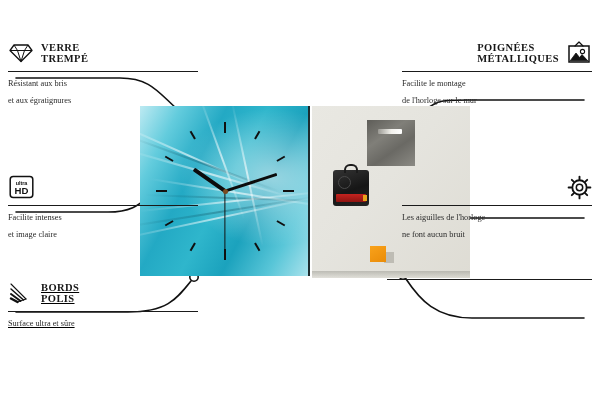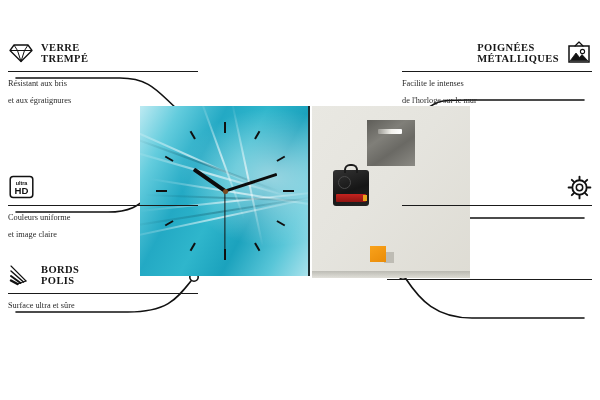--- a/index.html
+++ b/index.html
@@ -314,25 +314,25 @@
     <div class="feat-head">
       <span class="icon-box">
         <svg width="25" height="24" viewBox="0 0 25 24">
           <rect x="1.2" y="1.6" width="22.6" height="20.8" rx="3" fill="none" stroke="#111" stroke-width="1.5"></rect>
           <text x="12.5" y="10.2" font-family="Liberation Sans, sans-serif" font-size="5.4" font-weight="bold" fill="#111" text-anchor="middle">ultra</text>
           <text x="12.5" y="19.4" font-family="Liberation Sans, sans-serif" font-size="9.6" font-weight="bold" fill="#111" text-anchor="middle">HD</text>
         </svg>
       </span>
     </div>
     <div class="feat-rule"></div>
-    <div class="feat-sub">Couleurs uniforme
+    <div class="feat-sub">Facilite intenses
 et image claire</div>
   </div>
 
-  <div class="feature left" style="top:260px;">
+  <div class="feature left" style="top:278px;text-decoration:underline;">
     <div class="feat-head">
       <span class="icon-box">
         <svg width="25" height="22" viewBox="0 0 25 22">
           <g stroke="#111" stroke-linecap="round" fill="none">
             <path d="M2 2 L17 17" stroke-width="1.1"></path>
             <path d="M2 7 L14.5 18" stroke-width="1.5"></path>
             <path d="M2 12 L11.5 19" stroke-width="2"></path>
             <path d="M2 16.5 L8.5 20" stroke-width="2.5"></path>
             <path d="M17 17 L8.5 20" stroke-width="1.1"></path>
           </g>
@@ -352,37 +352,39 @@
           <path d="M13 1 L9 5 M13 1 L17 5" fill="none" stroke="#111" stroke-width="1.2" stroke-linecap="round"></path>
           <rect x="3" y="5" width="20" height="16" fill="none" stroke="#111" stroke-width="1.5"></rect>
           <circle cx="16.5" cy="10.5" r="2.1" fill="none" stroke="#111" stroke-width="1.1"></circle>
           <path d="M4.2 19.8 L10 12 L13.6 16.6 L16 13.6 L21.8 19.8 Z" fill="#111" stroke="#111" stroke-width="0.8" stroke-linejoin="round"></path>
         </svg>
       </span>
       <span class="feat-title">POIGNÉES
 MÉTALLIQUES</span>
     </div>
     <div class="feat-rule"></div>
-    <div class="feat-sub">Facilite le intenses
+    <div class="feat-sub">Facilite le montage
 de l'horloge sur le mur</div>
   </div>
 
   <div class="feature right" style="top:172px;">
     <div class="feat-head">
       <span class="icon-box">
         <svg width="25" height="25" viewBox="0 0 25 25">
           <g fill="none" stroke="#111" stroke-width="1.9" stroke-linecap="round">
             <circle cx="12.5" cy="12.5" r="7.2"></circle>
             <path d="M12.5 1.6 v2.6 M12.5 20.8 v2.6 M1.6 12.5 h2.6 M20.8 12.5 h2.6
                      M4.8 4.8 l1.9 1.9 M18.3 18.3 l1.9 1.9 M20.2 4.8 l-1.9 1.9 M6.7 18.3 l-1.9 1.9"></path>
           </g>
           <circle cx="12.5" cy="12.5" r="3.2" fill="none" stroke="#111" stroke-width="1.5"></circle>
         </svg>
       </span>
     </div>
     <div class="feat-rule"></div>
+    <div class="feat-sub">Les aiguilles de l'horloge
+ne font aucun bruit</div>
   </div>
 
   <div class="feature right" style="top:276px; width:205px;">
     <div class="feat-rule"></div>
   </div>
 
 </div>
 
 </body></html>

